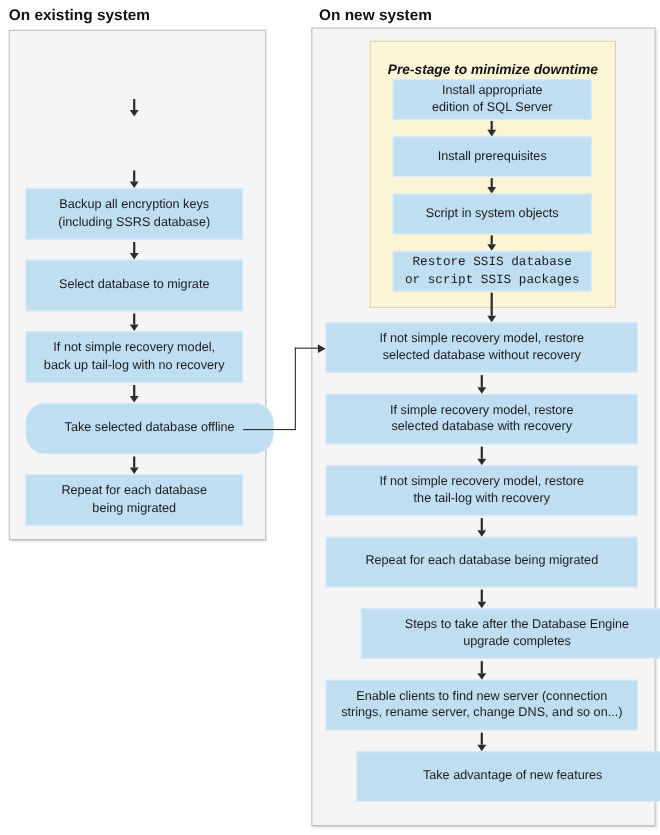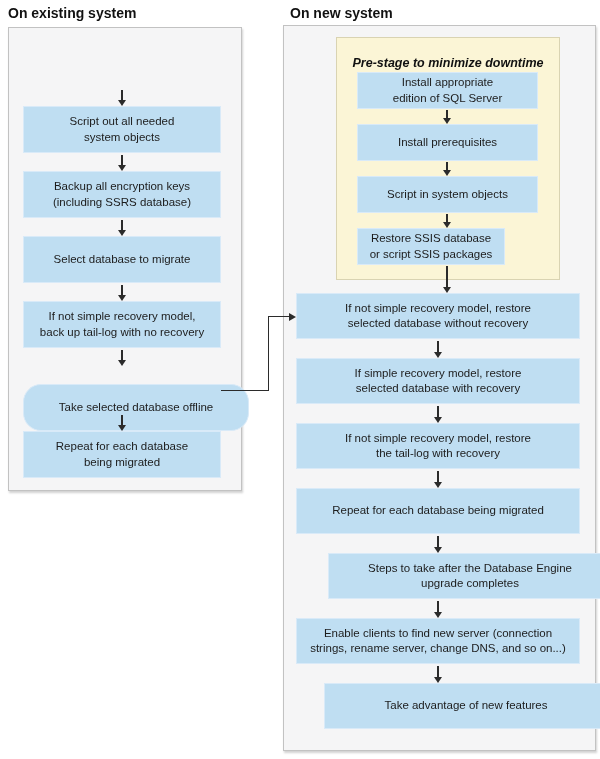--- a/index.html
+++ b/index.html
@@ -86,43 +86,41 @@
 
   <div class="col-header" style="left:8px; top:5px;">On existing system</div>
   <div class="col-header" style="left:290px; top:5px;">On new system</div>
 
   <div class="panel" style="left:8px; top:27px; width:234px; height:464px;"></div>
   <div class="panel" style="left:283px; top:25px; width:313px; height:726px;"></div>
 
   <div class="prestage" style="left:336px; top:37px; width:224px; height:243px;"></div>
   <div class="prestage-title" style="left:336px; top:45px; width:224px;margin-top:11px;">Pre-stage to minimize downtime</div>
 
-  <div class="flowbox" style="left:23px; top:106px; width:198px; height:47px;">Script out all needed
-system objects</div>
   <div class="flowbox" style="left:23px; top:171px; width:198px; height:47px;">Backup all encryption keys
 (including SSRS database)</div>
   <div class="flowbox" style="left:23px; top:236px; width:198px; height:47px;">Select database to migrate</div>
   <div class="flowbox" style="left:23px; top:301px; width:198px; height:47px;">If not simple recovery model,
 back up tail-log with no recovery</div>
-  <div class="flowbox" style="left:23px; top:384px; width:226px; height:47px;border-radius:18px;">Take selected database offline</div>
+  <div class="flowbox" style="left:23px; top:366px; width:226px; height:47px;border-radius:18px;">Take selected database offline</div>
   <div class="flowbox" style="left:23px; top:431px; width:198px; height:47px;">Repeat for each database
 being migrated</div>
 
   <div class="arrow-down" style="left:121px; top:90px;  height:10px;"></div>
   <div class="arrow-down" style="left:121px; top:155px; height:10px;"></div>
   <div class="arrow-down" style="left:121px; top:220px; height:10px;"></div>
   <div class="arrow-down" style="left:121px; top:285px; height:10px;"></div>
   <div class="arrow-down" style="left:121px; top:350px; height:10px;"></div>
   <div class="arrow-down" style="left:121px; top:415px; height:10px;"></div>
 
   <div class="flowbox" style="left:357px; top:72px;  width:181px; height:37px;">Install appropriate
 edition of SQL Server</div>
   <div class="flowbox" style="left:357px; top:176px; width:181px; height:37px;">Script in system objects</div>
   <div class="flowbox" style="left:357px; top:124px; width:181px; height:37px;">Install prerequisites</div>
-  <div class="flowbox" style="left:357px; top:228px; width:148px; height:37px;">Restore SSIS database
+  <div class="flowbox" style="left:357px; top:228px; width:181px; height:37px;font-family:Liberation Mono, monospace;">Restore SSIS database
 or script SSIS packages</div>
 
   <div class="arrow-down" style="left:446px; top:110px; height:8px;"></div>
   <div class="arrow-down" style="left:446px; top:162px; height:8px;"></div>
   <div class="arrow-down" style="left:446px; top:214px; height:8px;"></div>
 
   <div class="arrow-down" style="left:446px; top:266px; height:21px;"></div>
 
   <div class="flowbox" style="left:296px; top:293px; width:284px; height:46px;">If not simple recovery model, restore
 selected database without recovery</div>

